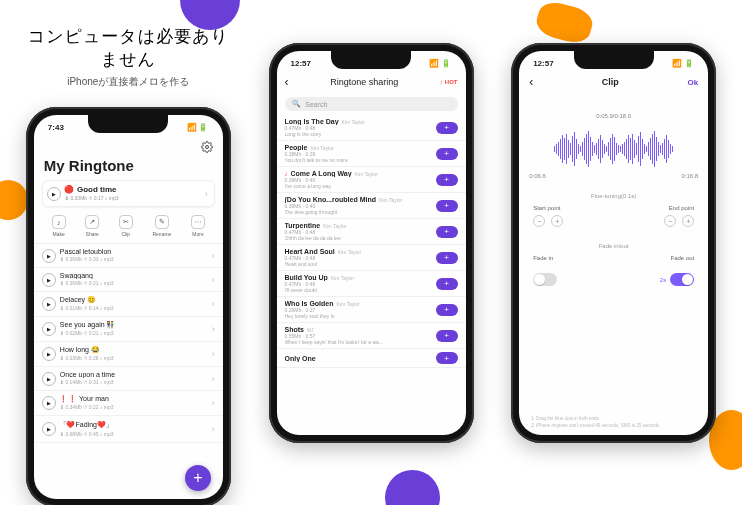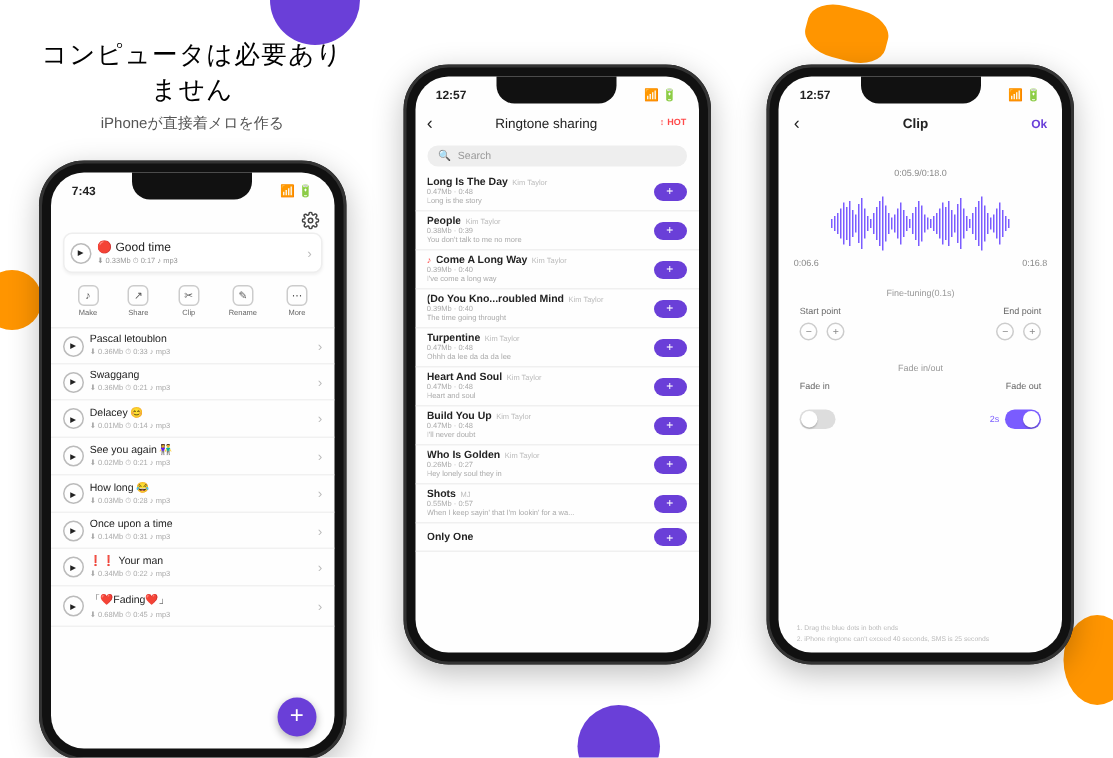--- a/index.html
+++ b/index.html
@@ -25,21 +25,21 @@
 .status-right { display: flex; gap: 2px; align-items: center; }
 .status-ico { font-size: 8px; }
 
 
 .topbar { display: flex; justify-content: flex-end; padding: 6px 10px 2px 10px; }
 .gear { width: 12px; height: 12px; }
 h1.title { font-size: 15px; font-weight: 700; padding: 2px 10px 6px 10px; }
 .featured { margin: 0 8px 4px 8px; border: 1px solid #eee; border-radius: 6px; padding: 4px 6px 4px 4px; display: flex; align-items: center; gap: 4px; background: #fff; box-shadow: 0 1px 2px rgba(0,0,0,.05); }
 .play-circ { width: 14px; height: 14px; border: 1px solid #bbb; border-radius: 50%; display: flex; align-items: center; justify-content: center; font-size: 5px; flex-shrink: 0; }
 .feat-body { flex: 1; }
-.feat-title { font-size: 8px; font-weight: 400; }
+.feat-title { font-size: 8px; font-weight: 700; }
 .feat-meta { font-size: 5px; color: #999; margin-top: 1px; }
 .chev { color: #bbb; font-size: 9px; }
 
 .action-bar { display: flex; justify-content: space-around; padding: 4px 8px 6px 8px; border-bottom: 1px solid #eee; }
 .action { display: flex; flex-direction: column; align-items: center; gap: 2px; }
 .action-ico { width: 14px; height: 14px; border: 1px solid #ccc; border-radius: 4px; display: flex; align-items: center; justify-content: center; font-size: 7px; color: #555; }
 .action-lbl { font-size: 5px; color: #666; }
 
 .list { }
 .row { display: flex; align-items: center; gap: 4px; padding: 4px 8px; border-bottom: 1px solid #f1f1f1; }
@@ -111,20 +111,21 @@
             </span>
       </div>
       <div class="topbar">
         <span class="gear">
           <svg viewBox="0 0 24 24" width="12" height="12" fill="none" stroke="#444" stroke-width="2">
                 <circle cx="12" cy="12" r="3"></circle>
                 <path d="M19.4 15a1.7 1.7 0 0 0 .3 1.8l.1.1a2 2 0 1 1-2.8 2.8l-.1-.1a1.7 1.7 0 0 0-1.8-.3 1.7 1.7 0 0 0-1 1.5V21a2 2 0 1 1-4 0v-.1a1.7 1.7 0 0 0-1-1.5 1.7 1.7 0 0 0-1.8.3l-.1.1a2 2 0 1 1-2.8-2.8l.1-.1a1.7 1.7 0 0 0 .3-1.8 1.7 1.7 0 0 0-1.5-1H3a2 2 0 1 1 0-4h.1a1.7 1.7 0 0 0 1.5-1 1.7 1.7 0 0 0-.3-1.8l-.1-.1a2 2 0 1 1 2.8-2.8l.1.1a1.7 1.7 0 0 0 1.8.3H9a1.7 1.7 0 0 0 1-1.5V3a2 2 0 1 1 4 0v.1a1.7 1.7 0 0 0 1 1.5 1.7 1.7 0 0 0 1.8-.3l.1-.1a2 2 0 1 1 2.8 2.8l-.1.1a1.7 1.7 0 0 0-.3 1.8V9a1.7 1.7 0 0 0 1.5 1H21a2 2 0 1 1 0 4h-.1a1.7 1.7 0 0 0-1.5 1z"></path>
               </svg>
         </span>
       </div>
+      <h1 class="title">My Ringtone</h1>
       <div class="featured">
         <div class="play-circ">▶</div>
         <div class="feat-body">
           <div class="feat-title">🔴 Good time</div>
           <div class="feat-meta">⬇ 0.33Mb   ⏱ 0:17   ♪ mp3</div>
         </div>
         <div class="chev">›</div>
       </div>
       <div class="action-bar" id="action-bar">
             <div class="action">

